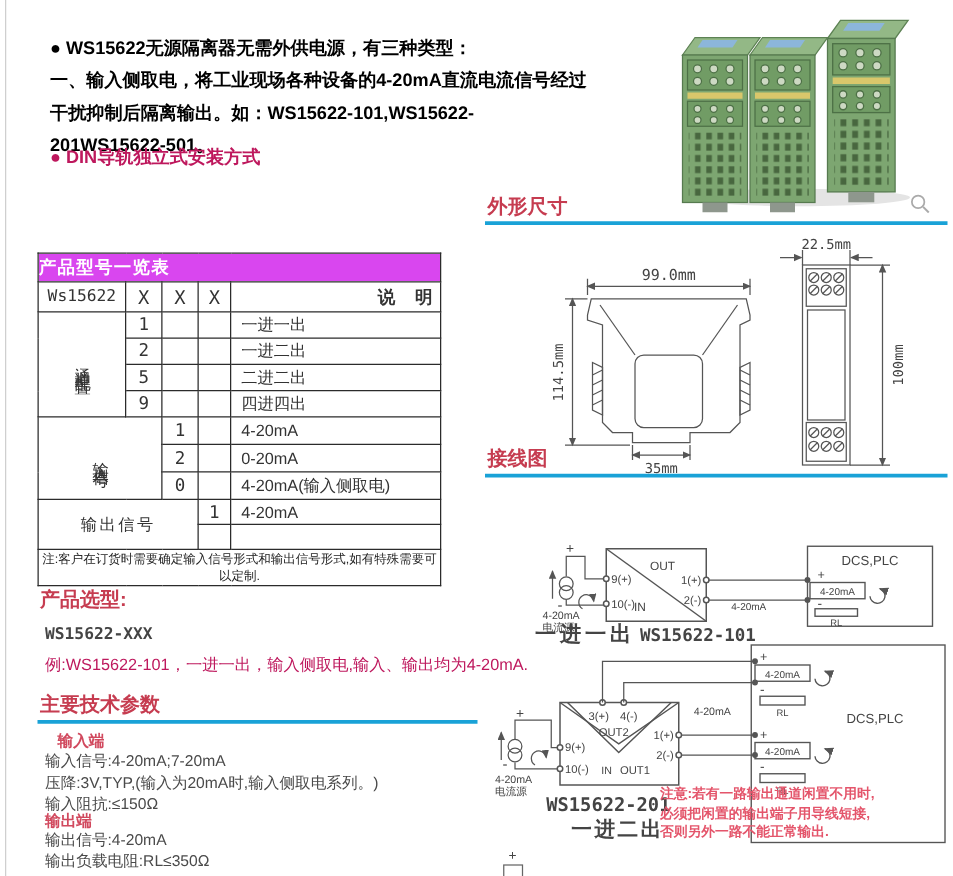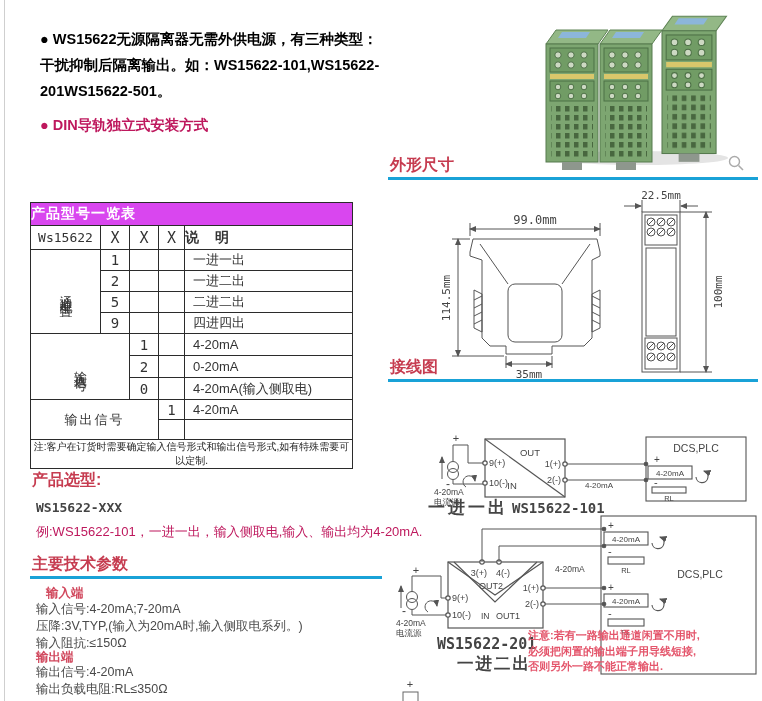--- a/index.html
+++ b/index.html
@@ -15,41 +15,42 @@
   .sel-model{left:36px;top:500px;font-size:13px;color:#444;font-weight:bold;}
   .sel-example{left:36px;top:523px;font-size:13px;color:#be185d;}
   .spec-label{font-size:12.5px;font-weight:bold;color:#d1495e;}
   .spec-lines{font-size:12.5px;color:#4a4a4a;line-height:17px;}
   
   table.model{border-collapse:collapse;table-layout:fixed;width:322px;}
   table.model td{border:1px solid #2b2b2b;padding:0;overflow:hidden;}
   .title-cell{background:#d946ef;color:#fff;font-size:14px;font-weight:bold;padding:3px 0 3px 28px;letter-spacing:1px;}
   .prefix-cell{font-size:13px;text-align:center;font-family:"DejaVu Sans Mono",monospace;}
   .x-cell{text-align:center;font-size:15px;font-family:"DejaVu Sans Mono",monospace;}
-  .desc-h{text-align:left;font-size:14px;letter-spacing:6px;font-weight:bold;}
+  .desc-h{text-align:right;font-size:14px;letter-spacing:6px;font-weight:bold;}
   .code-cell{text-align:center;font-size:14px;font-family:"DejaVu Sans Mono",monospace;}
   .desc-cell{font-size:13px;padding-left:8px !important;}
   .vlabel{text-align:center;vertical-align:middle;}
   .vtext{writing-mode:vertical-lr;text-orientation:upright;letter-spacing:3px;font-size:13px;display:inline-block;}
   .hlabel{text-align:center;font-size:13px;letter-spacing:2px;}
   .note-cell{font-size:10px;text-align:center;padding:3px 1px;color:#222;}
   
   .wire-note{left:528px;top:628px;width:230px;font-size:11px;font-weight:bold;color:#e4556b;line-height:15.5px;}
   svg text{font-family:"Liberation Sans",sans-serif;fill:#444;}
   svg text.mono{font-family:"DejaVu Sans Mono",monospace;}
 </style>
 </head>
 <body>
 
 <div id="canvas">
 
   <div class="abs left-rule"></div>
 
   <div class="abs intro">
     <div>● WS15622无源隔离器无需外供电源，有三种类型：</div>
+    <div>一、输入侧取电，将工业现场各种设备的4-20mA直流电流信号经过</div>
     <div>干扰抑制后隔离输出。如：WS15622-101,WS15622-201WS15622-501。</div>
   </div>
   <div class="abs din">● DIN导轨独立式安装方式</div>
 
   <table class="model abs" style="left:30px;top:202px;">
     <colgroup>
         <col style="width:70px">
         <col style="width:29px">
         <col style="width:29px">
         <col style="width:26px">

